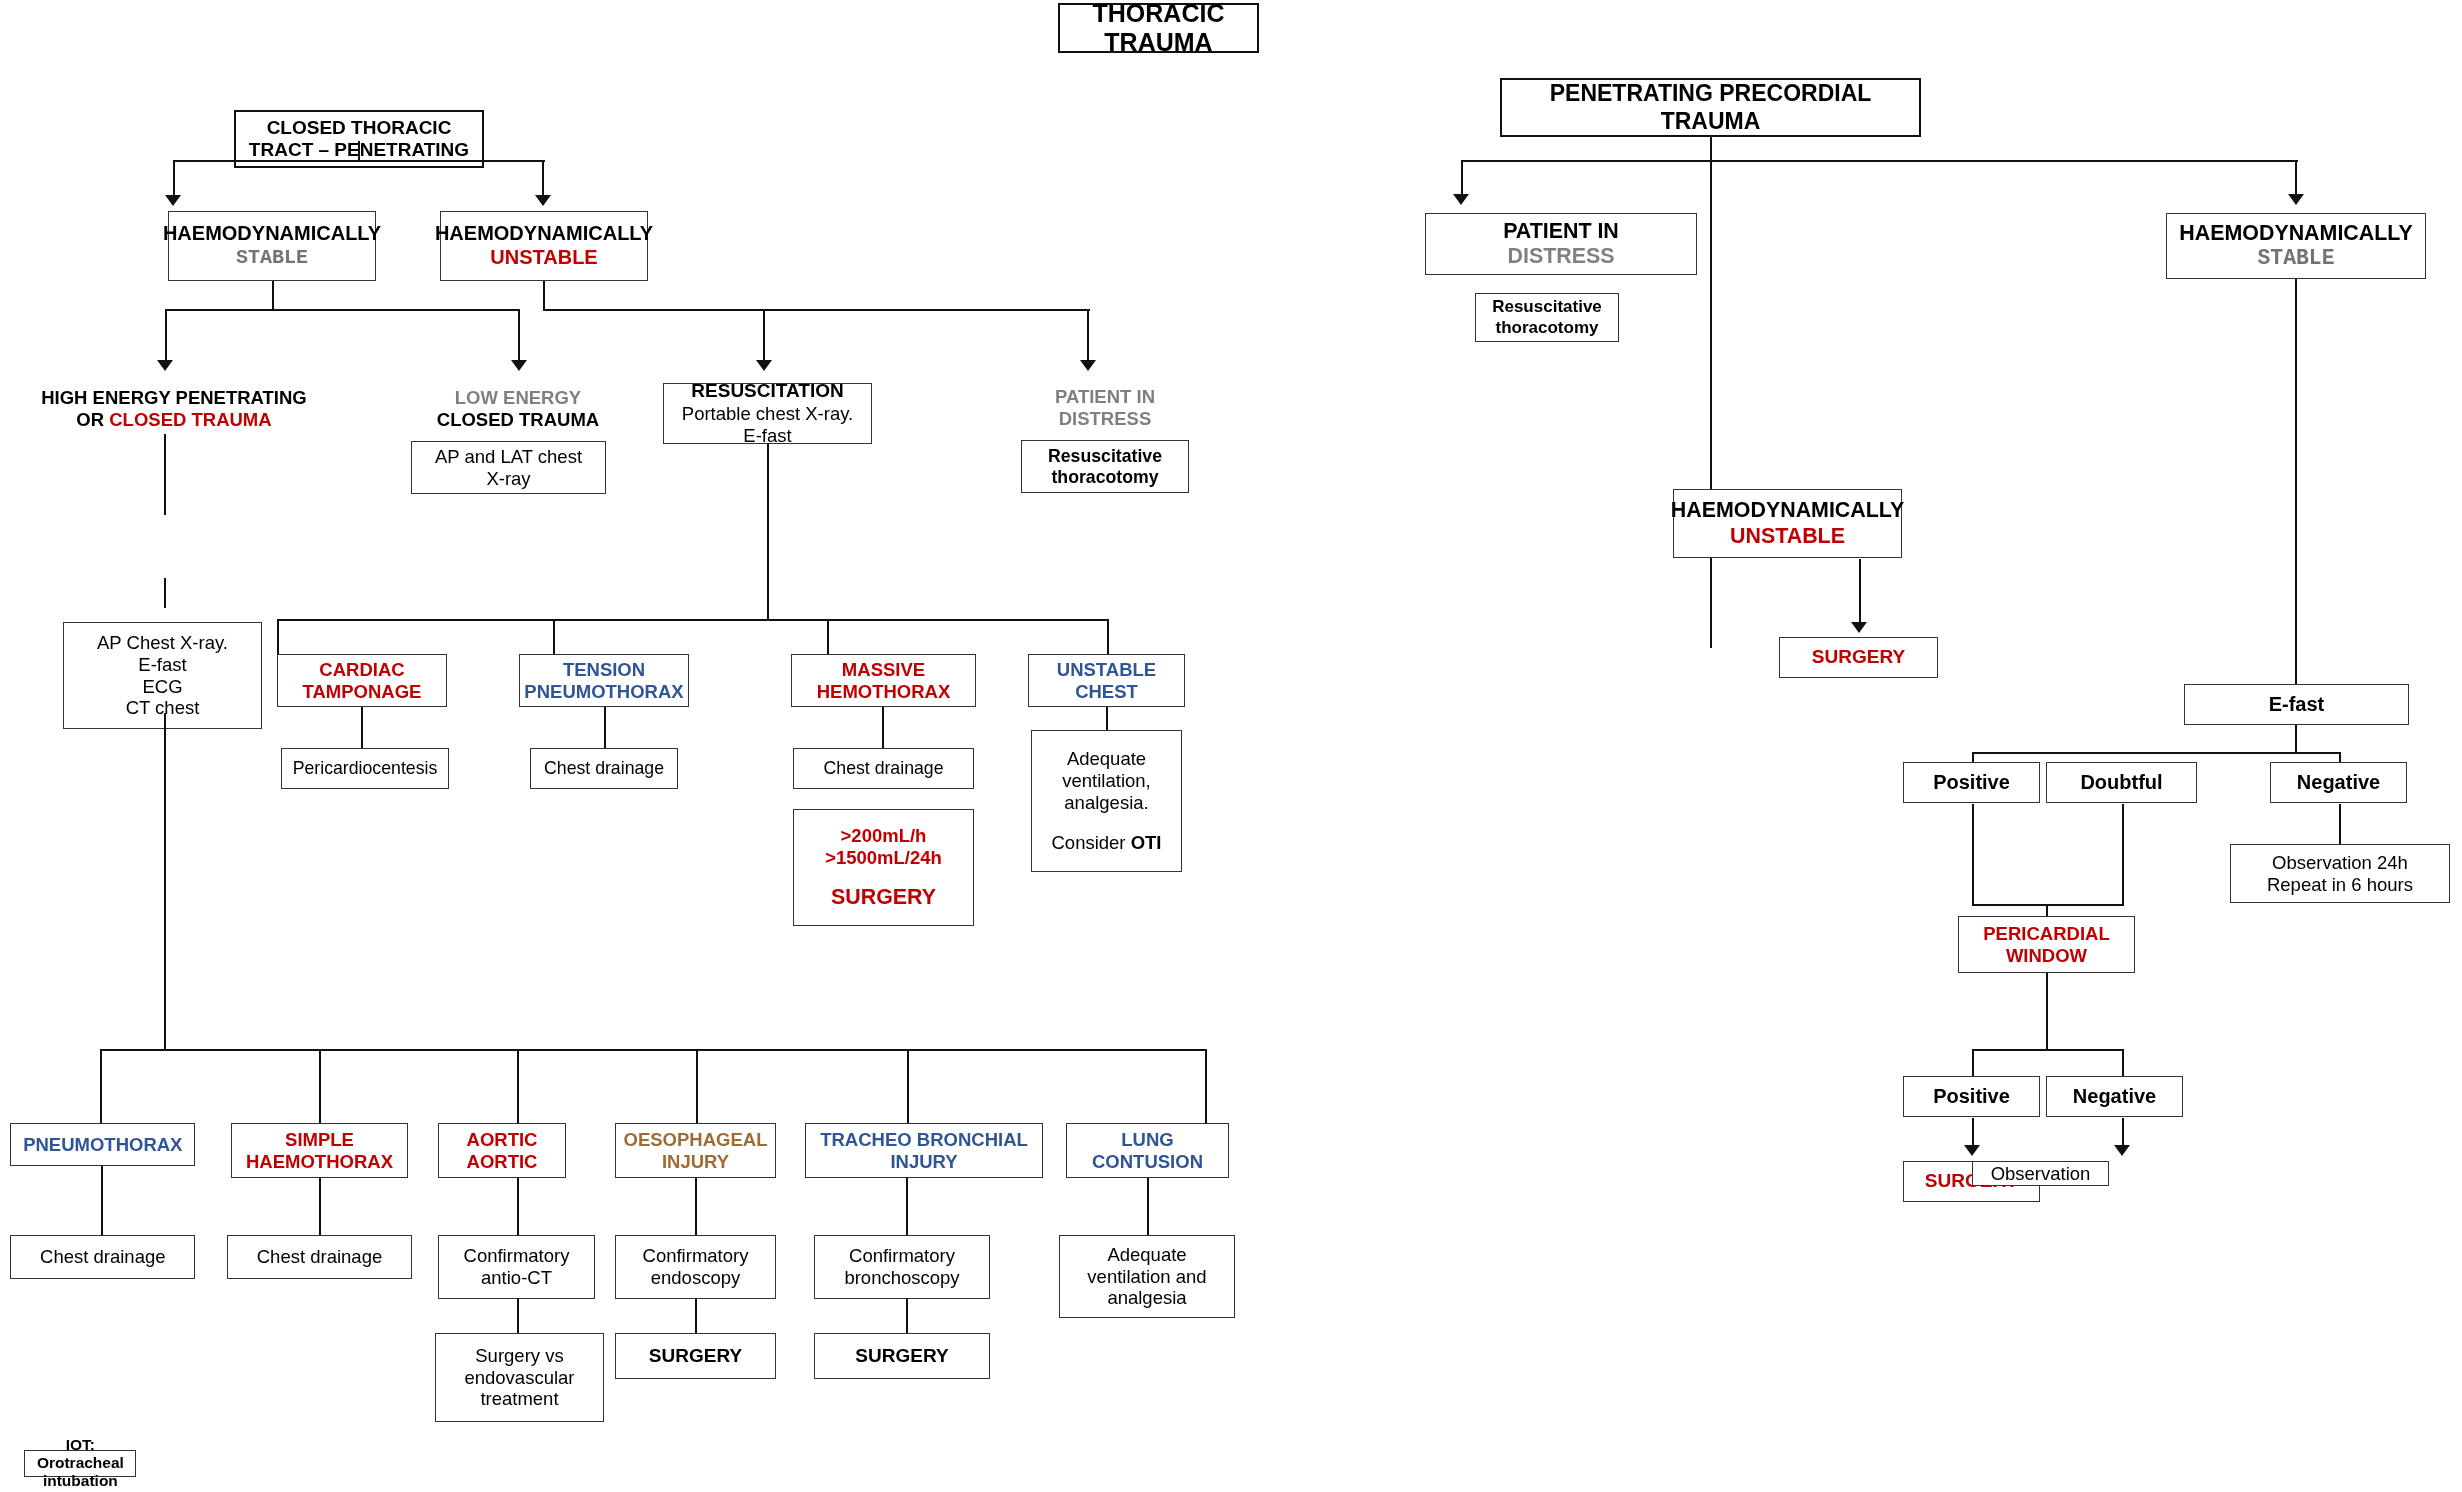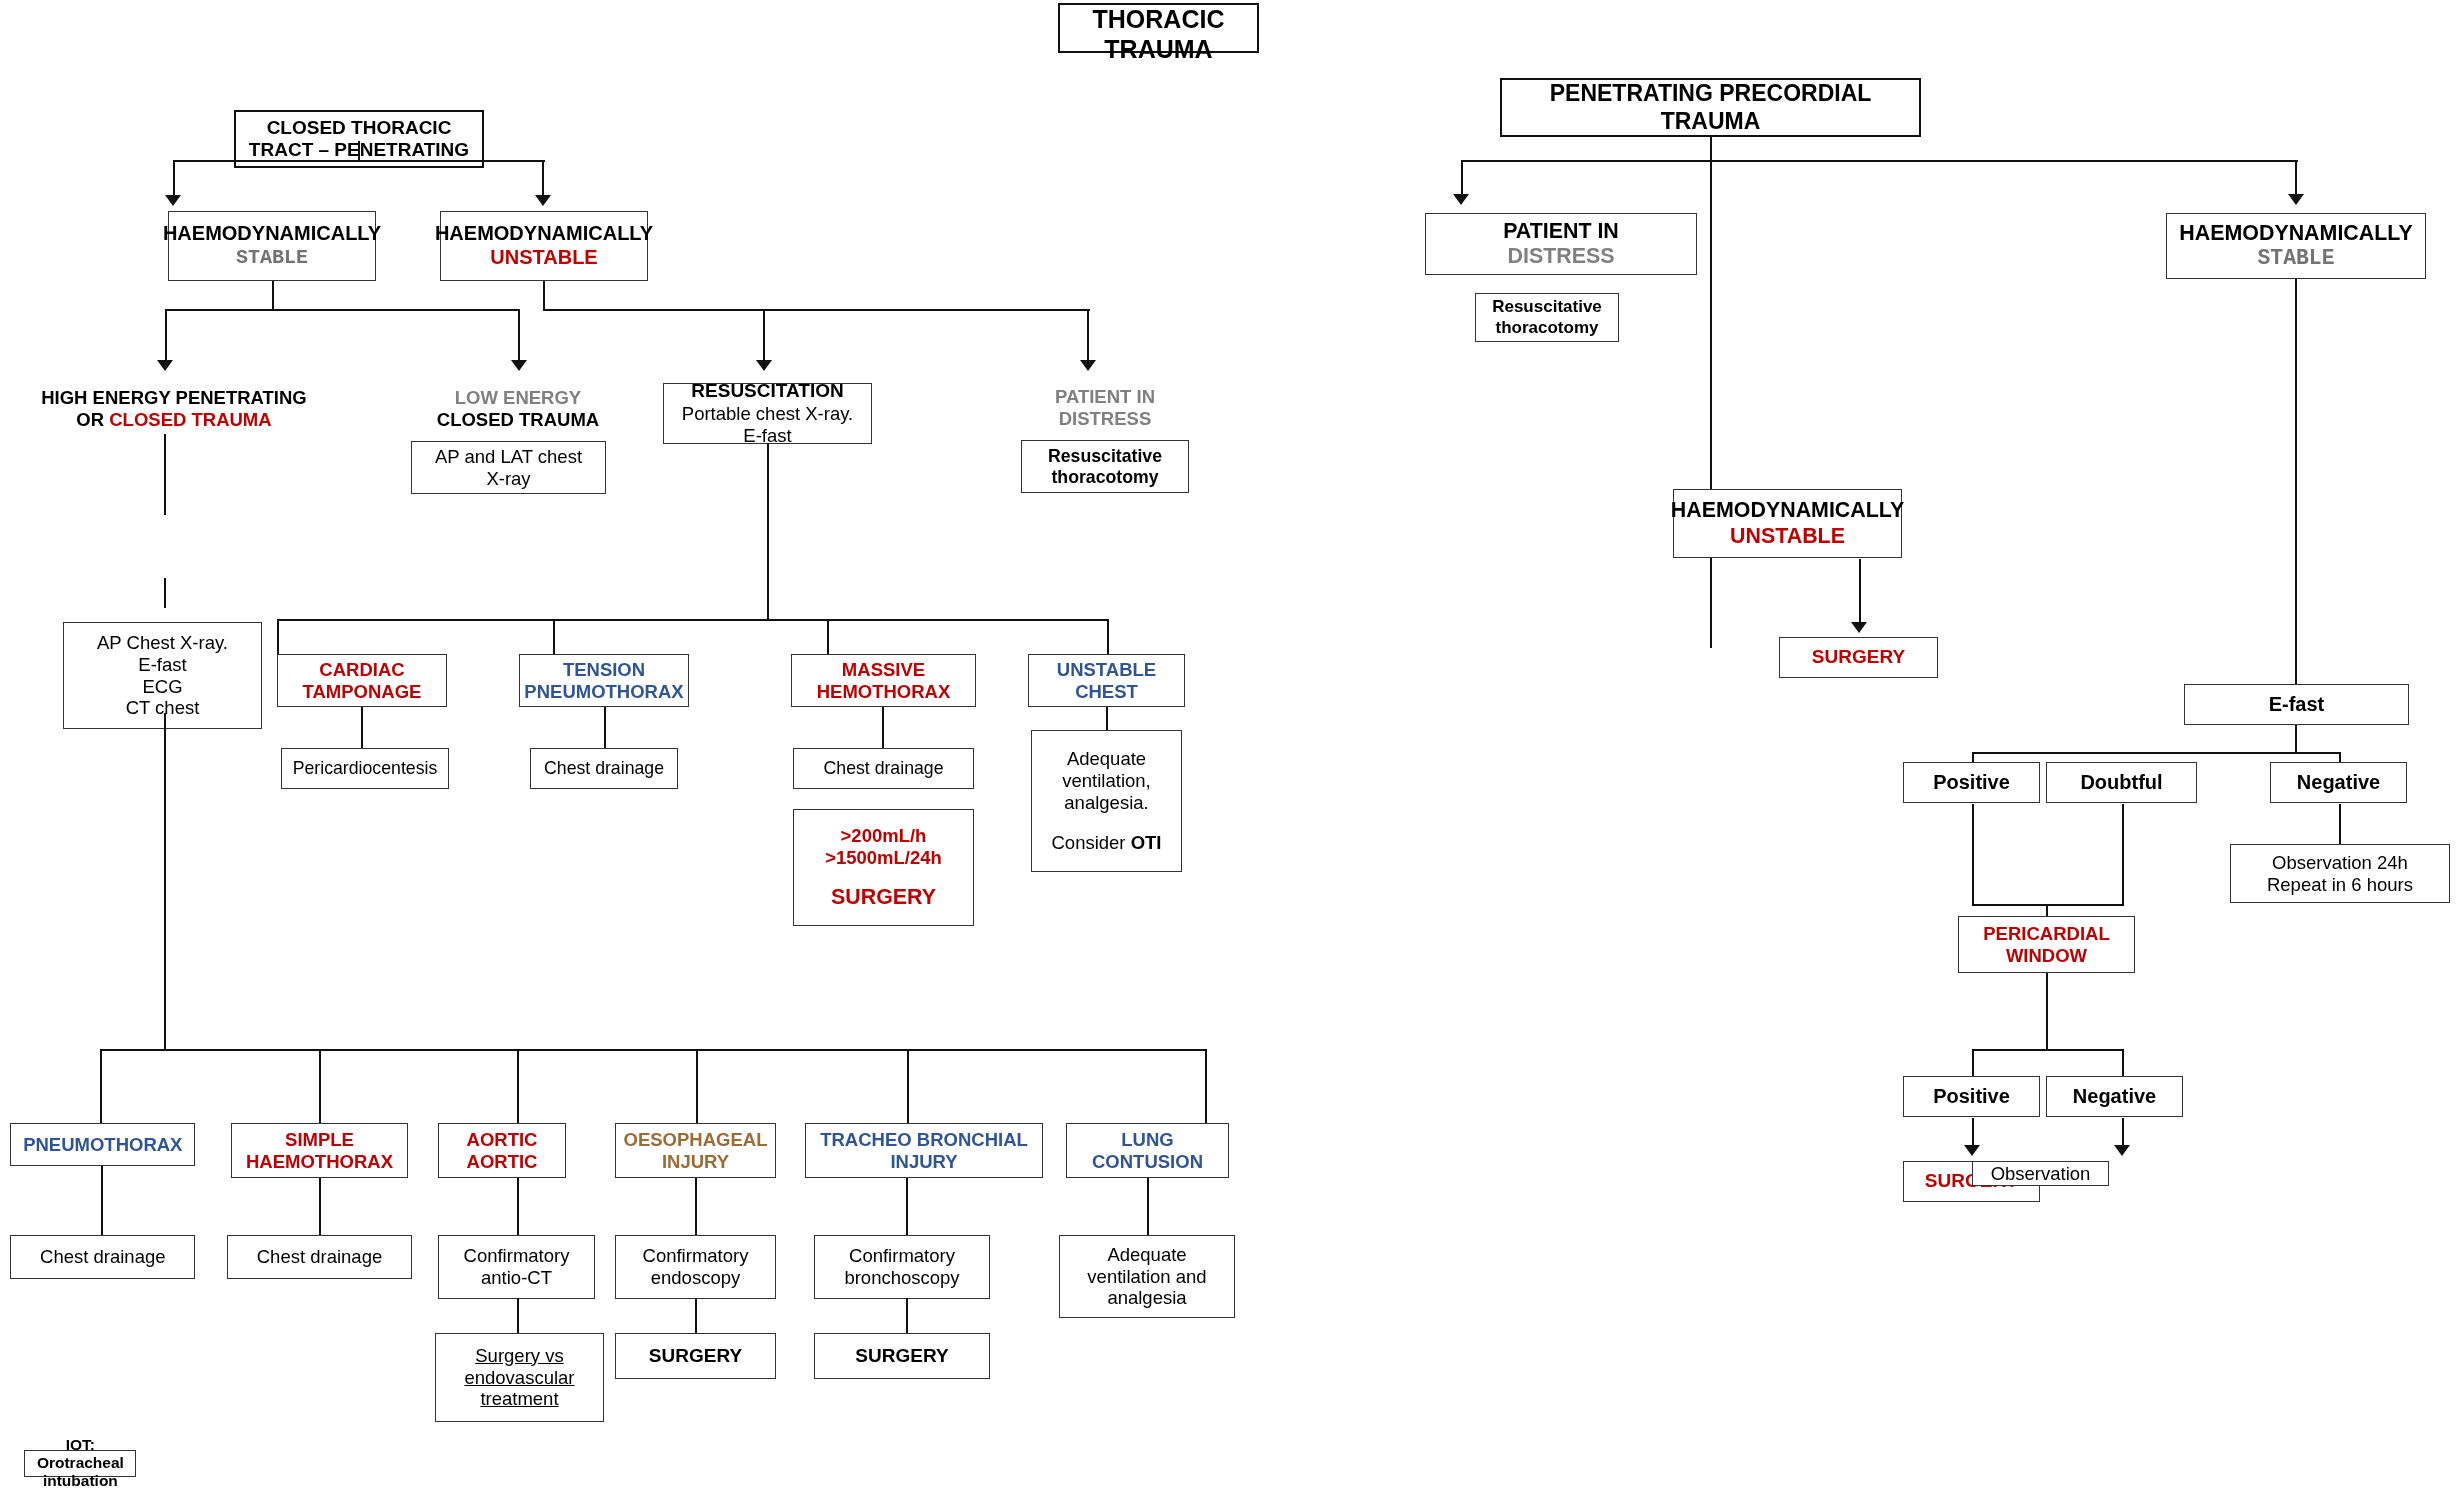--- a/index.html
+++ b/index.html
@@ -36,21 +36,21 @@
   .f25{font-size:18.5px;}
   .f24{font-size:17.7px;}
   .f23{font-size:17px;}
   .f21{font-size:15.5px;}
 </style>
 </head>
 <body>
 
 <div id="canvas">
 
-  <div class="node thick" style="left:1058px;top:3px;width:201px;height:50px;justify-content:space-between;">
+  <div class="node thick" style="left:1058px;top:3px;width:201px;height:50px;">
     <span class="b f34 k">THORACIC</span>
     <span class="b f34 k">TRAUMA</span>
   </div>
 
   <div class="node thick" style="left:234px;top:83px;width:250px;height:58px;margin-top:27px;">
     <span class="b f26 k">CLOSED THORACIC</span>
     <span class="b f26 k">TRACT – PENETRATING</span>
   </div>
 
   <div class="ln lnv" style="left:358px;top:141px;height:20px;"></div>
@@ -211,21 +211,21 @@
   <div class="node" style="left:438px;top:1123px;width:128px;height:55px;">
     <span class="b f25 r">AORTIC</span>
     <span class="b f25 r">AORTIC</span>
   </div>
   <div class="ln lnv" style="left:517px;top:1178px;height:58px;"></div>
   <div class="node" style="left:438px;top:1235px;width:157px;height:64px;">
     <span class="f25 k" style="white-space:pre-line;">Confirmatory
 antio-CT</span>
   </div>
   <div class="ln lnv" style="left:517px;top:1298px;height:36px;"></div>
-  <div class="node" style="left:435px;top:1333px;width:169px;height:89px;text-decoration:underline;">
+  <div class="node" style="left:435px;top:1333px;width:169px;height:89px;">
     <span class="f25 k" style="white-space:pre-line;">Surgery vs
 endovascular
 treatment</span>
   </div>
 
   <div class="node" style="left:615px;top:1123px;width:161px;height:55px;">
     <span class="b f25 br">OESOPHAGEAL</span>
     <span class="b f25 br">INJURY</span>
   </div>
   <div class="ln lnv" style="left:695px;top:1178px;height:58px;"></div>

